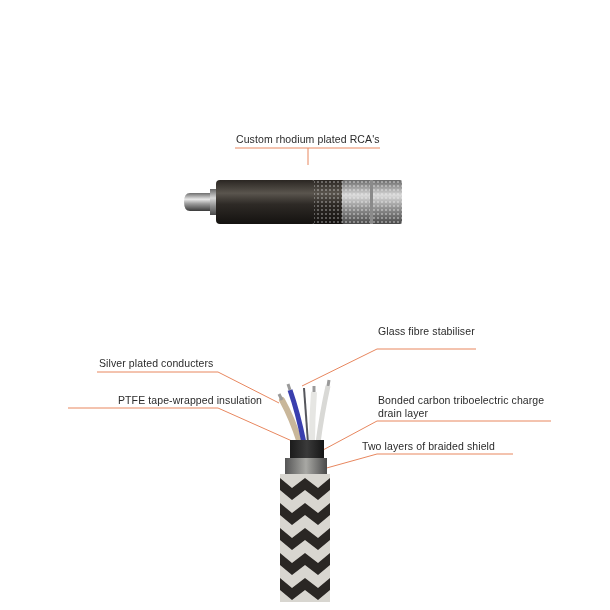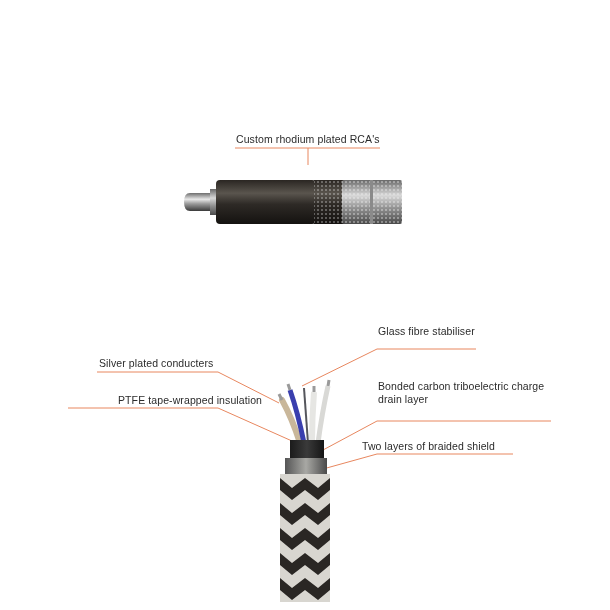--- a/index.html
+++ b/index.html
@@ -69,21 +69,21 @@
   <rect x="134" y="8" width="30" height="44" fill="url(#knurl)" opacity="0.5"></rect>
 
   <rect x="162" y="8" width="60" height="44" rx="2" fill="url(#metal)"></rect>
   <rect x="162" y="8" width="60" height="44" fill="url(#knurl)" opacity="0.6"></rect>
   <rect x="190" y="8" width="3" height="44" fill="#8a8a8a"></rect>
 </svg>
 
 <div class="label" style="left:99px; top:357px;text-align:center;">Silver plated conducters</div>
 <div class="label" style="left:82px; top:394px;margin-left:36px;">PTFE tape-wrapped insulation</div>
 <div class="label" style="left:378px; top:325px;">Glass fibre stabiliser</div>
-<div class="label wrap" style="left:378px; top:380px; width:175px;">Bonded carbon triboelectric charge drain layer</div>
+<div class="label wrap" style="left:378px; top:394px; width:175px;">Bonded carbon triboelectric charge drain layer</div>
 <div class="label" style="left:362px; top:440px;">Two layers of braided shield</div>
 
 <svg class="obj" style="left:270px; top:378px;" width="70" height="225" viewBox="0 0 70 225">
   <defs>
     <linearGradient id="jacket" x1="0" y1="0" x2="1" y2="0">
       <stop offset="0" stop-color="#1b1b1b"></stop>
         <stop offset="0.5" stop-color="#3a3a3a"></stop>
         <stop offset="1" stop-color="#151515"></stop>
     </linearGradient>
     <linearGradient id="braidShield" x1="0" y1="0" x2="1" y2="0">

